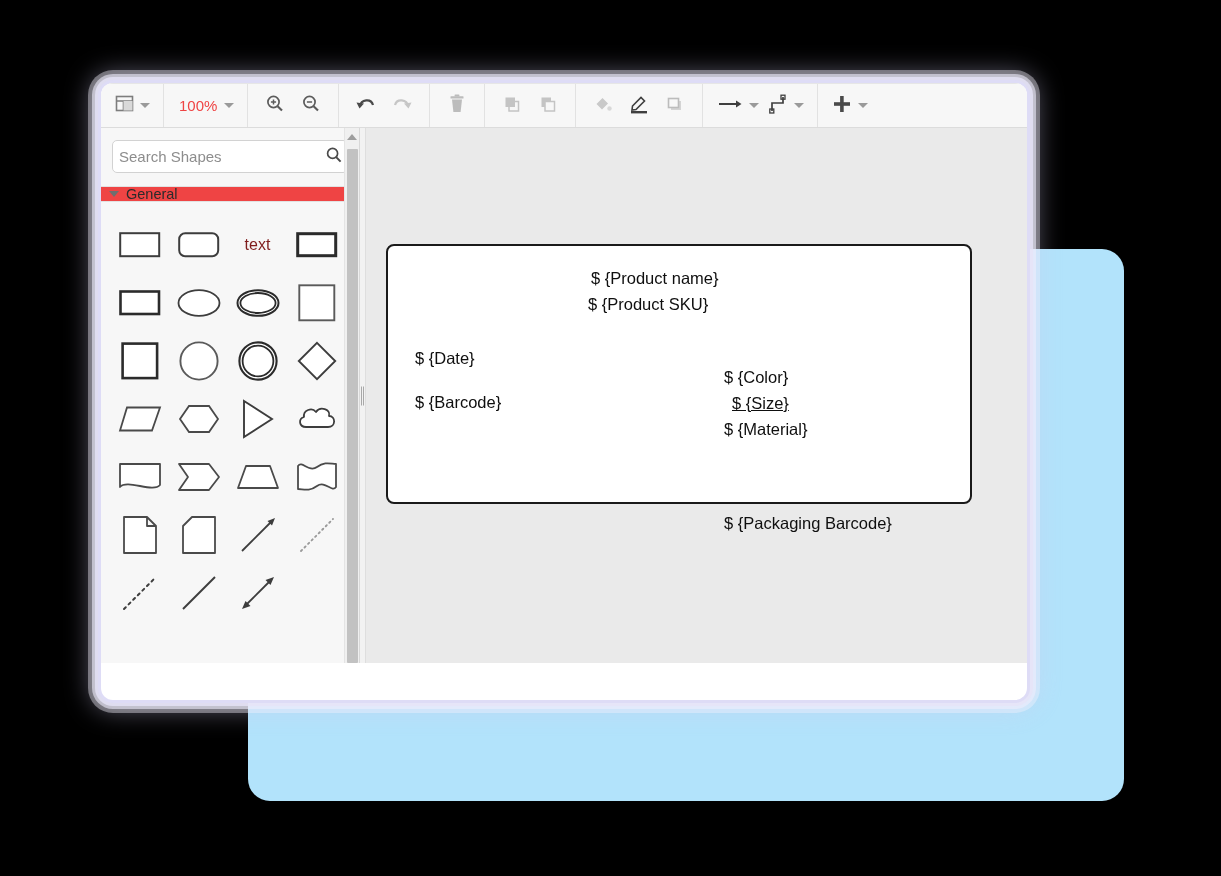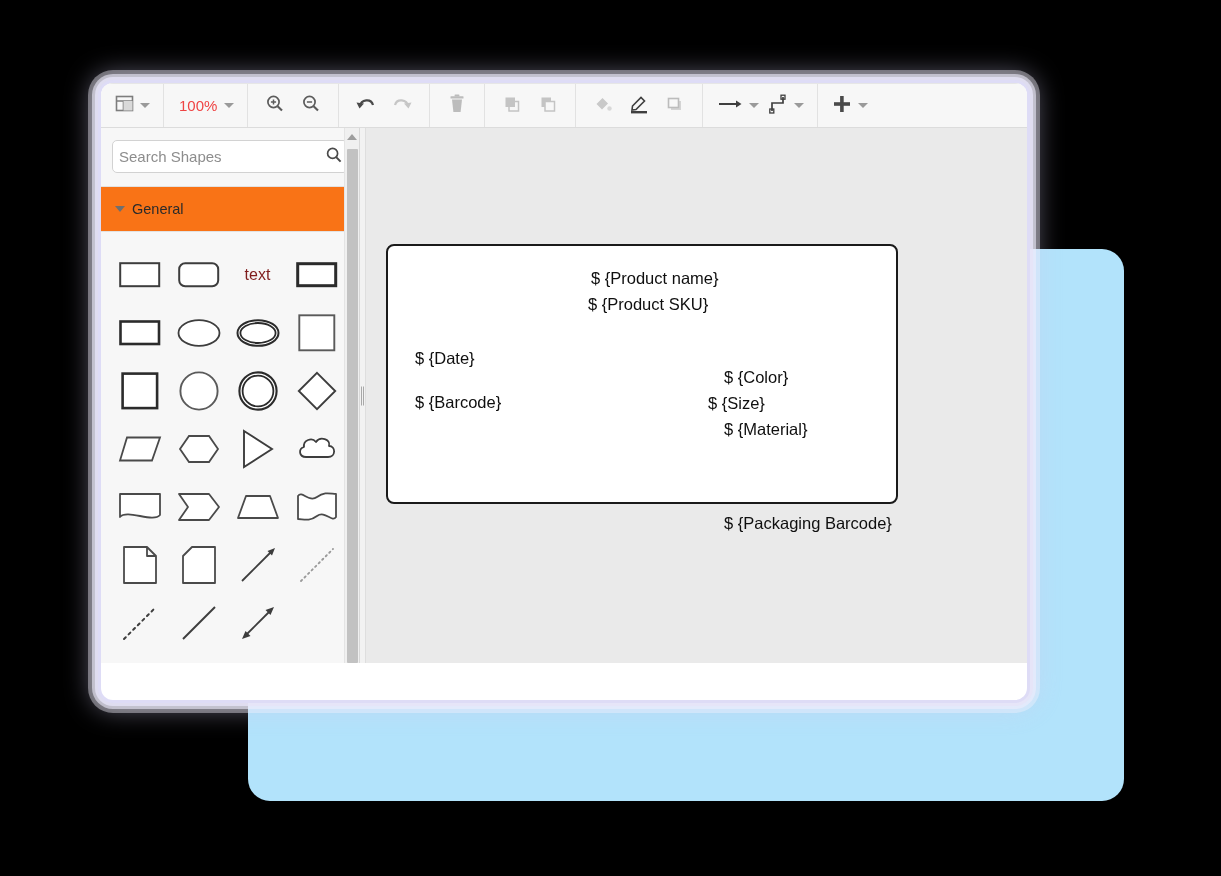--- a/index.html
+++ b/index.html
@@ -144,27 +144,27 @@
     outline: none;
     flex: 1;
     font-size: 15px;
     color: #6b6b6b;
     font-family: "Liberation Sans", sans-serif;
     background: transparent;
   }
   #search-input::placeholder { color: #8d8d8d; }
 
   #section-header {
-    height: 46px;
-    background: #f97316;
+    height: 16px;
+    background: #ef4444;
     border-top: 1px solid #e2e2e2;
     border-bottom: 1px solid #e2e2e2;
     display: flex;
     align-items: center;
-    padding-left: 14px;
+    padding-left: 8px;
     box-sizing: border-box;
   }
   #section-caret {
     width: 0; height: 0;
     border-left: 5px solid transparent;
     border-right: 5px solid transparent;
     border-top: 6px solid #6f6f6f;
     margin-right: 7px;
   }
   #section-title {
@@ -259,40 +259,40 @@
   #canvas {
     flex: 1;
     background: #eaeaea;
     position: relative;
     overflow: hidden;
   }
   #label-shape {
     position: absolute;
     left: 20px;
     top: 116px;
-    width: 512px;
+    width: 586px;
     height: 260px;
     background: #ffffff;
     border: 2px solid #1a1a1a;
     border-radius: 8px;
     box-sizing: border-box;
   }
   .label-text {
     position: absolute;
     font-size: 16.5px;
     color: #0f0f0f;
     white-space: nowrap;
     line-height: 1.0;
   }
   #txt-product-name { left: 203px; top: 24px; }
   #txt-product-sku  { left: 200px; top: 50px; }
   #txt-date         { left: 27px;  top: 104px; }
   #txt-barcode      { left: 27px;  top: 148px; }
   #txt-color        { left: 336px; top: 123px; }
-  #txt-size         { left: 320px; top: 149px; }
+  #txt-size         { left: 344px; top: 149px; text-decoration: underline; }
   #txt-material     { left: 336px; top: 175px; }
   #txt-pkg-barcode  { left: 336px; top: 221px; margin-top: 48px; }
 </style>
 </head>
 <body>
 
 <div id="blue-card"></div>
 
 <div id="app-window">
 

